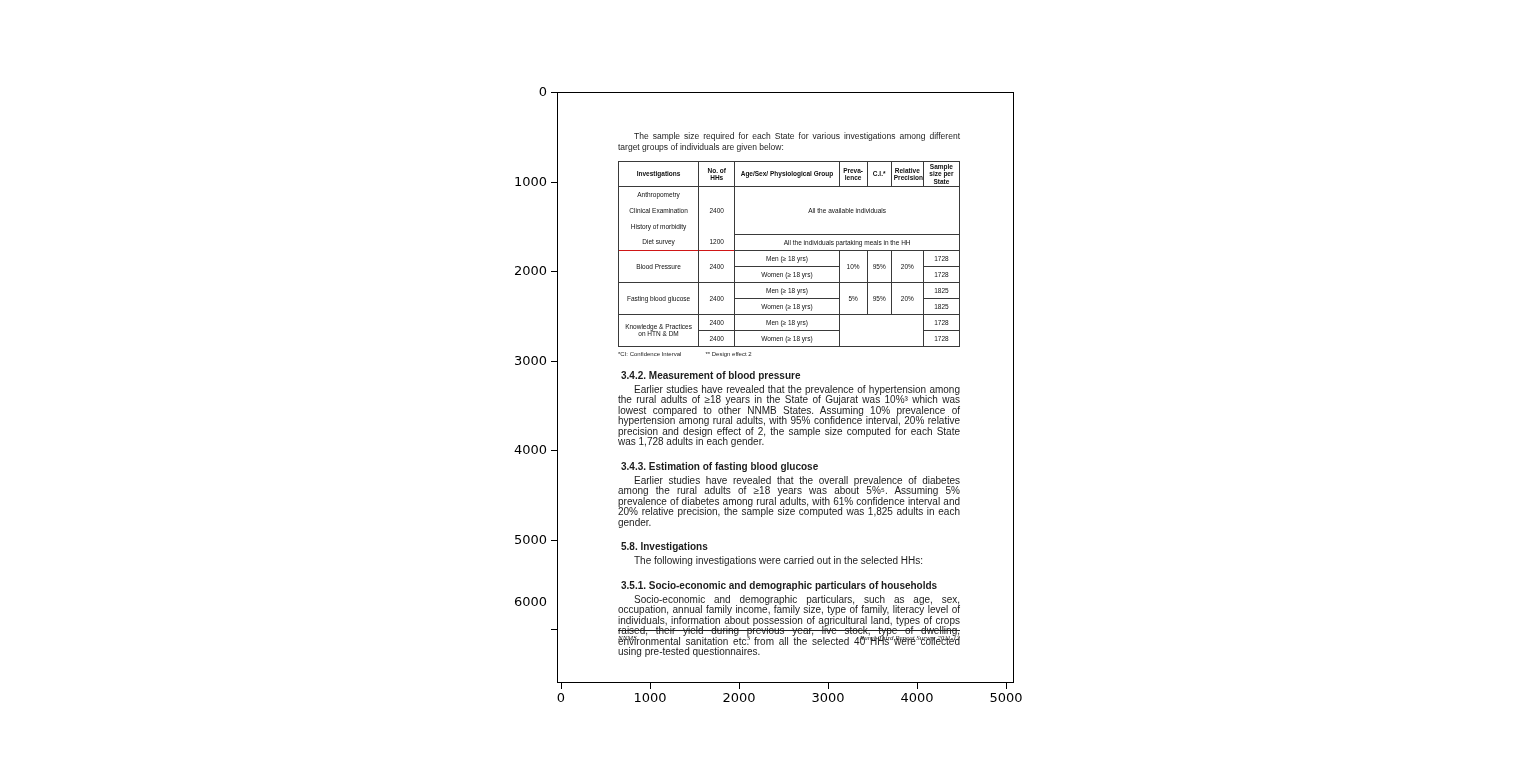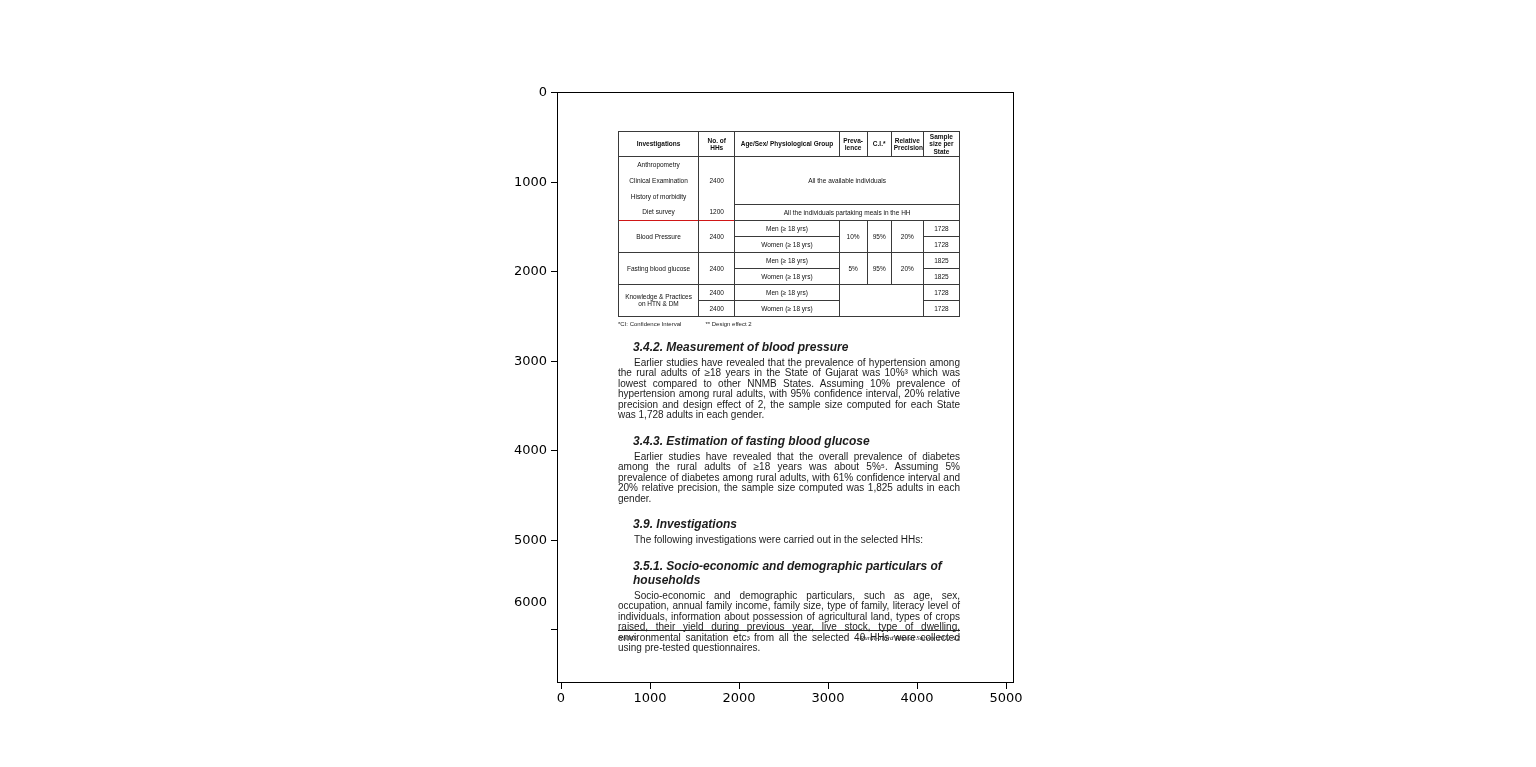--- a/index.html
+++ b/index.html
@@ -26,21 +26,21 @@
     border:1px solid #3a3a3a; font-size:6.5px; line-height:7.3px;
     padding:1px 2px; text-align:center; vertical-align:middle; color:#101010; overflow:hidden;
   }
   .sample th { font-weight:700; }
   .sample tr { height:16px; }
   .sample tr.hdr { height:20px; }
   .al { text-align:left; }
   .nb { border-top:none !important; border-bottom:none !important; }
   .rt { border-top:1.5px solid var(--red) !important; }
   .fnote { margin-top:4px; font-size:6px; display:flex; gap:24px; }
-  .sech { margin:13px 0 4px 15px; font-size:12px; font-weight:700;font-style:italic; }
+  .sech { margin:13px 0 4px 3px; font-size:10px; font-weight:700; }
   .secb { margin:0; font-size:10px; line-height:10.5px; text-align:justify; text-indent:16px; }
   .pfoot {
     position:absolute; left:60px; top:537px; width:342px;
     border-top:1px solid #222; padding-top:3px;
     display:flex; justify-content:space-between; align-items:baseline;
     font-size:7px; font-family:"Liberation Serif", serif;
   }
   .pfoot .it { font-style:italic; }
 </style>
 </head>
@@ -74,20 +74,21 @@
   <div class="tick-label xtl" style="top:690px; left:541px">0</div>
   <div class="tick-label xtl" style="top:690px; left:630px">1000</div>
   <div class="tick-label xtl" style="top:690px; left:719px">2000</div>
   <div class="tick-label xtl" style="top:690px; left:808px">3000</div>
   <div class="tick-label xtl" style="top:690px; left:897px">4000</div>
   <div class="tick-label xtl" style="top:690px; left:986px">5000</div>
 
   <div class="axes">
     <div class="doc">
 
+      <p class="intro">The sample size required for each State for various investigations among different target groups of individuals are given below:</p>
 
       <table class="sample">
         <colgroup>
           <col style="width:23.5%">
             <col style="width:10.6%">
             <col style="width:30.6%">
           <col style="width:8.2%">
             <col style="width:7.1%">
             <col style="width:9.4%">
             <col style="width:10.6%">
@@ -165,21 +166,21 @@
         <span>*CI: Confidence Interval</span>
         <span>** Design effect 2</span>
       </div>
 
       <h4 class="sech">3.4.2. Measurement of blood pressure</h4>
       <p class="secb">Earlier studies have revealed that the prevalence of hypertension among the rural adults of ≥18 years in the State of Gujarat was 10%³ which was lowest compared to other NNMB States. Assuming 10% prevalence of hypertension among rural adults, with 95% confidence interval, 20% relative precision and design effect of 2, the sample size computed for each State was 1,728 adults in each gender.</p>
 
       <h4 class="sech">3.4.3. Estimation of fasting blood glucose</h4>
       <p class="secb">Earlier studies have revealed that the overall prevalence of diabetes among the rural adults of ≥18 years was about 5%⁵. Assuming 5% prevalence of diabetes among rural adults, with 61% confidence interval and 20% relative precision, the sample size computed was 1,825 adults in each gender.</p>
 
-      <h4 class="sech">3.9. Investigations</h4>
+      <h4 class="sech">5.8. Investigations</h4>
       <p class="secb">The following investigations were carried out in the selected HHs:</p>
 
       <h4 class="sech">3.5.1. Socio-economic and demographic particulars of households</h4>
       <p class="secb">Socio-economic and demographic particulars, such as age, sex, occupation, annual family income, family size, type of family, literacy level of individuals, information about possession of agricultural land, types of crops raised, their yield during previous year, live stock, type of dwelling, environmental sanitation etc. from all the selected 40 HHs were collected using pre-tested questionnaires.</p>
 
     </div>
 
     <div class="pfoot">
       <span class="it">NNMS</span>
       <span>3</span>

